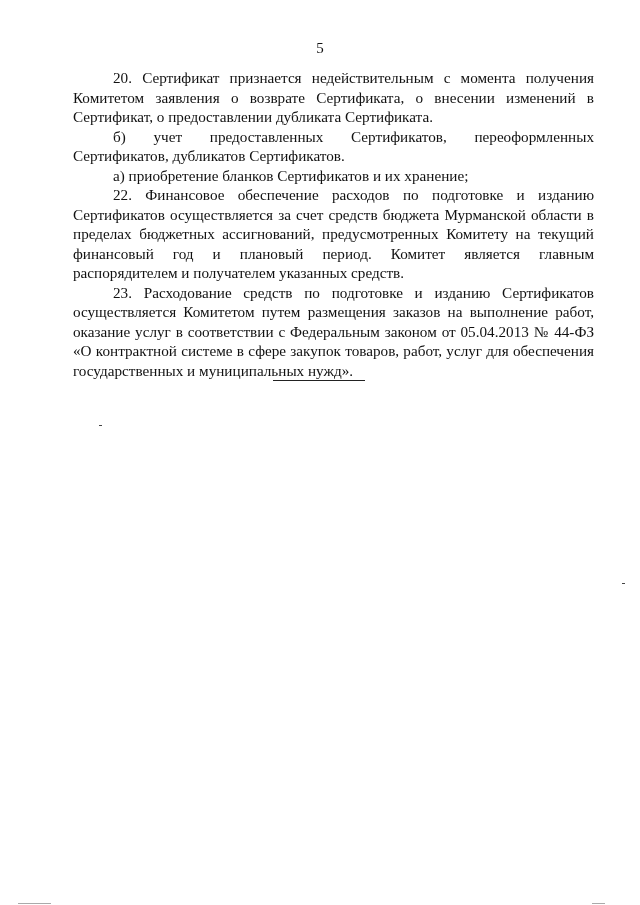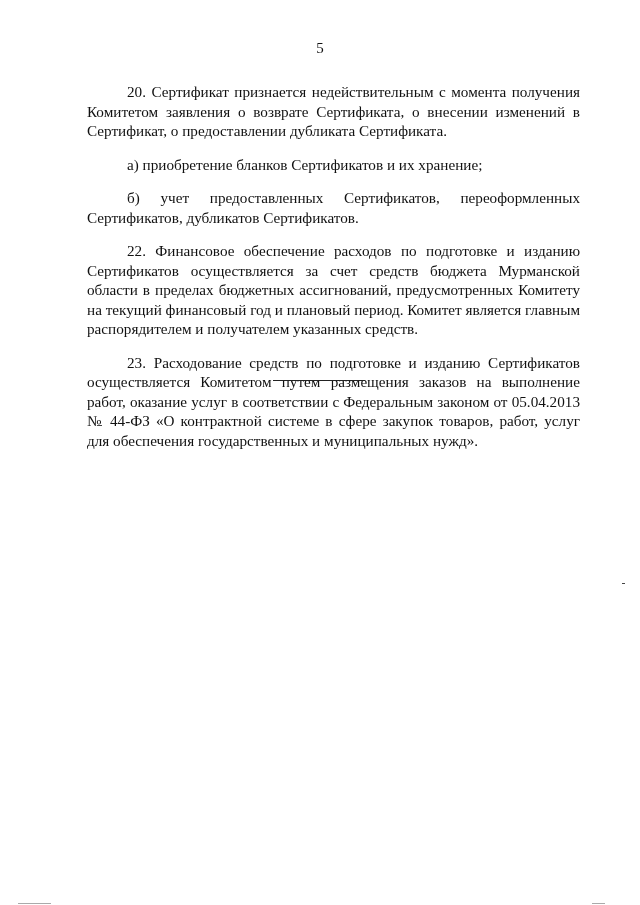--- a/index.html
+++ b/index.html
@@ -2,35 +2,35 @@
 <html><head>
   <meta charset="utf-8">
   <style>
     html, body { margin: 0; padding: 0; }
     body {
       width: 640px; height: 905px; background: #ffffff; position: relative; overflow: hidden;
       font-family: "Liberation Serif", "DejaVu Serif", serif; color: #111;
     }
     .page-num { position: absolute; left: 0; width: 640px; top: 40px; text-align: center; font-size: 15px; }
     .body-text { position: absolute; left: 73px; width: 521px; top: 68px; font-size: 15.2px; line-height: 19.5px; }
-    .para { margin: 14px; text-align: justify; text-align-last: left; }
+    .para { margin: 0; text-align: justify; text-align-last: left; }
     .para.indent { text-indent: 40px; }
     .sep { position: absolute; left: 273px; top: 380px; width: 92px; height: 1px; background: #222; }
     .dot { position: absolute; width: 3px; height: 1px; background: #444; }
     .edge { position: absolute; height: 1px; background: #aaa; top: 903px; }
   </style>
 </head>
 <body>
 
 <div class="page-num">5</div>
 
 <div class="body-text">
   <p class="para indent">20. Сертификат признается недействительным с момента получения Комитетом заявления о возврате Сертификата, о внесении изменений в Сертификат, о предоставлении дубликата Сертификата.</p>
+  <p class="para indent">б) учет предоставленных Сертификатов, переоформленных Сертификатов, дубликатов Сертификатов.</p>
   <p class="para indent">а) приобретение бланков Сертификатов и их хранение;</p>
-  <p class="para indent">б) учет предоставленных Сертификатов, переоформленных Сертификатов, дубликатов Сертификатов.</p>
   <p class="para indent">22. Финансовое обеспечение расходов по подготовке и изданию Сертификатов осуществляется за счет средств бюджета Мурманской области в пределах бюджетных ассигнований, предусмотренных Комитету на текущий финансовый год и плановый период. Комитет является главным распорядителем и получателем указанных средств.</p>
   <p class="para indent">23. Расходование средств по подготовке и изданию Сертификатов осуществляется Комитетом путем размещения заказов на выполнение работ, оказание услуг в соответствии с Федеральным законом от 05.04.2013 № 44-ФЗ «О контрактной системе в сфере закупок товаров, работ, услуг для обеспечения государственных и муниципальных нужд».</p>
 </div>
 
 <div class="sep"></div>
 <div class="dot" style="left:99px;top:425px;"></div>
 <div class="dot" style="left:622px;top:583px;"></div>
 <div class="edge" style="left:18px;width:33px;"></div>
 <div class="edge" style="left:592px;width:13px;"></div>
 

